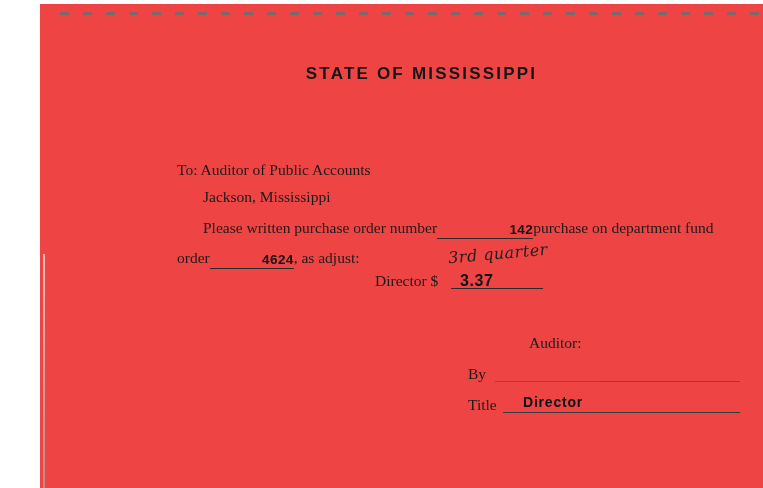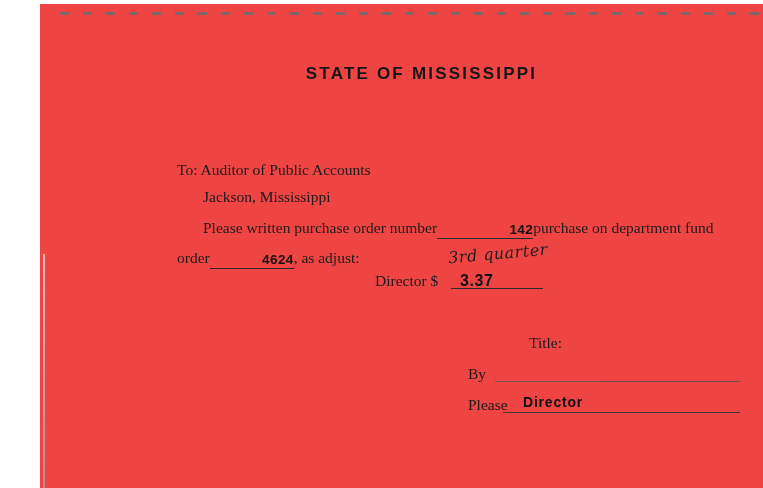--- a/index.html
+++ b/index.html
@@ -268,24 +268,24 @@
 
   <div class="amounts">
     <div class="amt-row">
       <span class="amt-label decrease">Director $</span>
       <span class="amt-rule"></span>
       <span class="amt-val">3.37</span>
     </div>
   </div>
 
   <div class="sig-block">
-    <span class="signed">Title:</span>
+    <span class="signed">Auditor:</span>
 
     <span class="by-label">By</span>
     <span class="by-rule"></span>
     <span class="by-rule seg2"></span>
 
-    <span class="title-label">Please</span>
+    <span class="title-label">Title</span>
     <span class="title-rule"></span>
     <span class="title-val">Director</span>
   </div>
 
 </div>
 
 </body></html>

